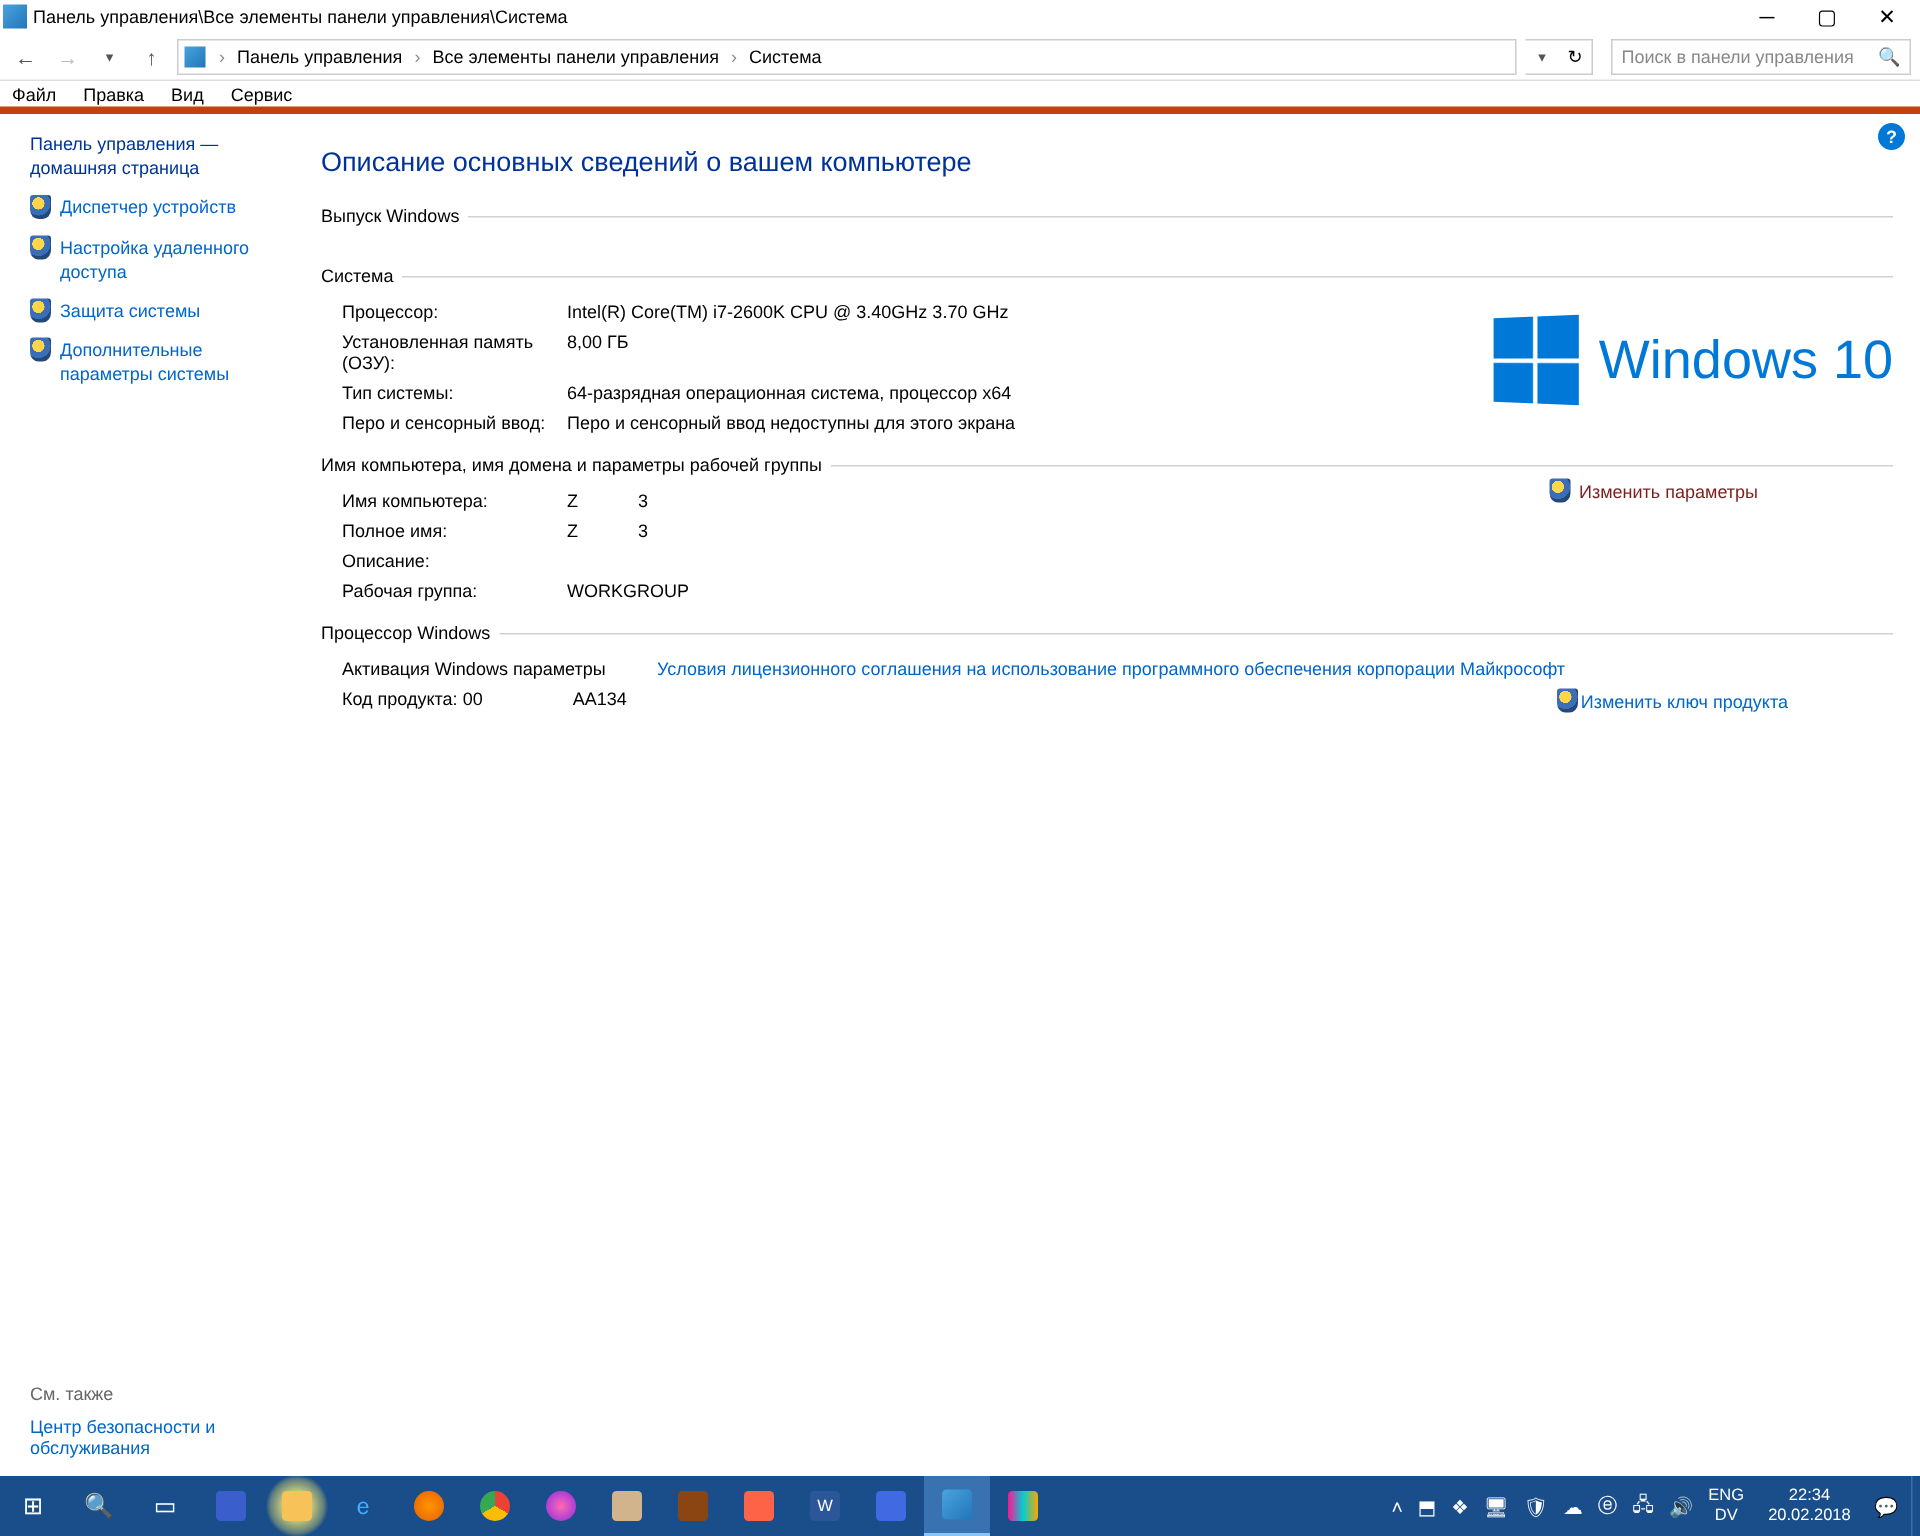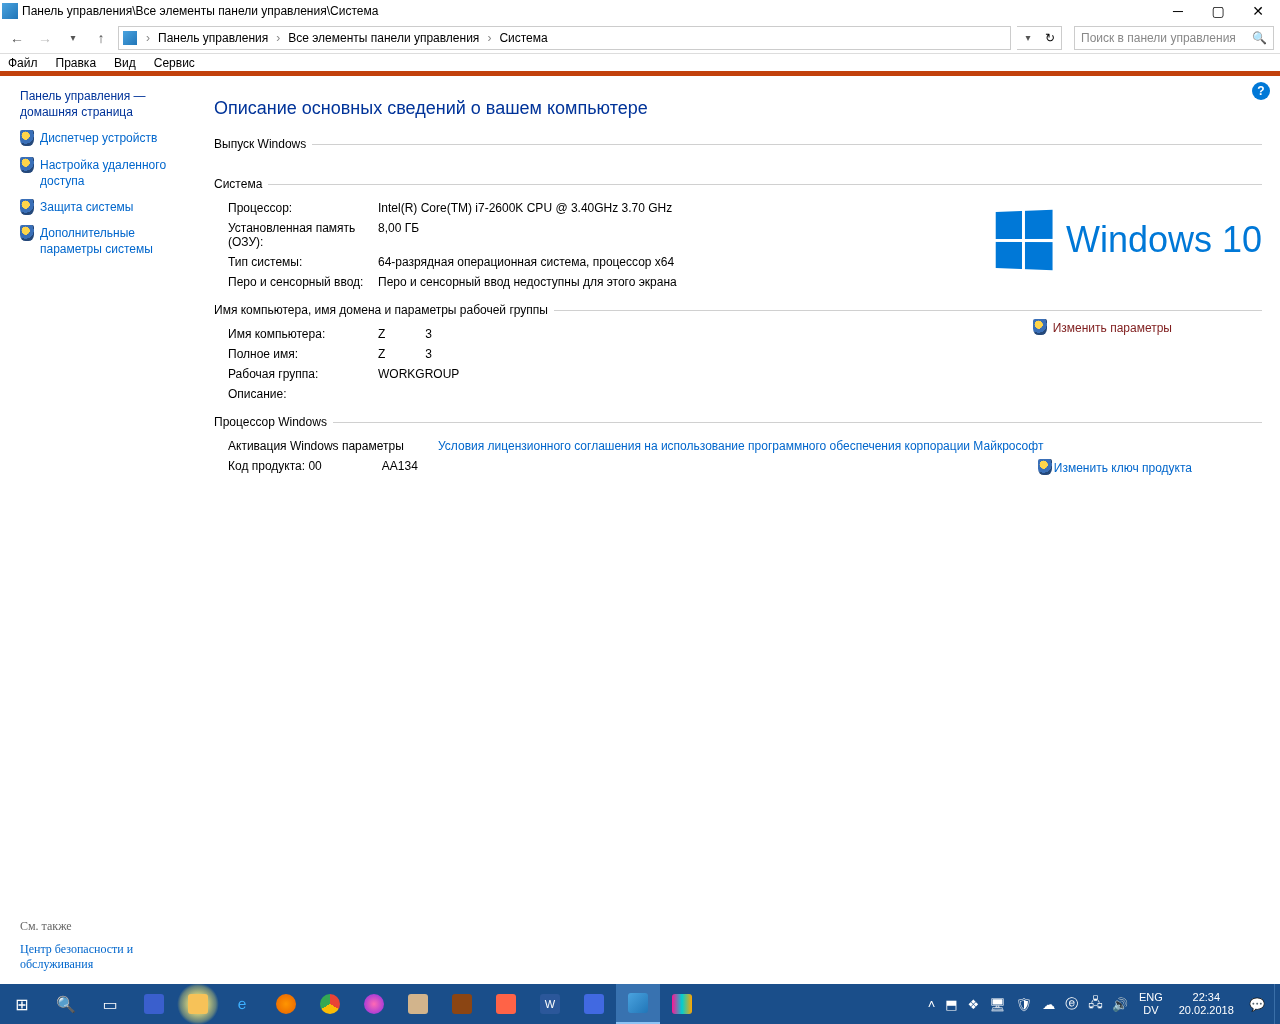--- a/index.html
+++ b/index.html
@@ -23,21 +23,21 @@
   
   .menubar { height:22px; display:flex; align-items:center; padding:0 6px; gap:14px; font-size:12px; border-bottom: 5px solid #c2410c;}
   .menubar span{ padding:2px 2px;}
   
   .content { display:flex; height: calc(100% - 22px - 32px - 22px - 40px); }
   .sidebar { width:200px; padding:12px 10px 10px 20px; position:relative;}
   .sidelink { color:#0066cc; font-size:12px; display:flex; align-items:flex-start; gap:6px; margin-bottom:10px; line-height:1.35;}
   .sidelink.icon::before{ content:""; width:14px; height:16px; flex:none; background:radial-gradient(circle at 40% 35%, #ffd54a 30%, #3a6fb7 31%, #3a6fb7 60%, #24487a 61%); border-radius:2px 2px 40% 40%;}
   .sidehead{ color:#003399; font-size:12px; margin-bottom:10px; line-height:1.35;}
   
-  .sidebottom{ position:absolute; bottom:12px; left:20px; right:14px;font-family:Liberation Serif, serif;}
+  .sidebottom{ position:absolute; bottom:12px; left:20px; right:14px;}
   .sidebottom .muted{ color:#666; font-size:12px; margin-bottom:8px;}
   .sidebottom a{ color:#0066cc; font-size:12px; display:block;}
   
   .main { flex:1; padding:10px 18px 10px 14px; position:relative; overflow:hidden;}
   .page-title{ color:#003399; font-size:18px; margin:12px 0 18px 0; font-weight:400;}
   
   .group{ margin-bottom:14px;}
   .group-head{ color:#000000; font-size:12px; position:relative; margin-bottom:10px;}
   .group-head::after{ content:""; position:absolute; left:0; right:0; top:50%; height:1px; background:#d0d0d0; z-index:0;}
   .group-head span{ background:#fff; padding-right:6px; position:relative; z-index:1;}
@@ -185,26 +185,26 @@
       <div class="group-body">
         <div class="row">
             <span class="lbl">Имя компьютера:</span>
             <span class="val" style="white-space:pre;">Z            3</span>
           </div>
         <div class="row">
             <span class="lbl">Полное имя:</span>
             <span class="val" style="white-space:pre;">Z            3</span>
           </div>
         <div class="row">
+            <span class="lbl">Описание:</span>
+            <span class="val"></span>
+          </div>
+        <div class="row">
             <span class="lbl">Рабочая группа:</span>
             <span class="val">WORKGROUP</span>
-          </div>
-        <div class="row">
-            <span class="lbl">Описание:</span>
-            <span class="val"></span>
           </div>
       </div>
     </div>
 
     <div class="group" style="position:relative;">
       <div class="group-head"><span>Процессор Windows</span></div>
       <div class="group-body">
         <div class="row">
           <span class="lbl lbl-w">Активация Windows параметры</span>
           <span class="val link">Условия лицензионного соглашения на использование программного обеспечения корпорации Майкрософт</span>

